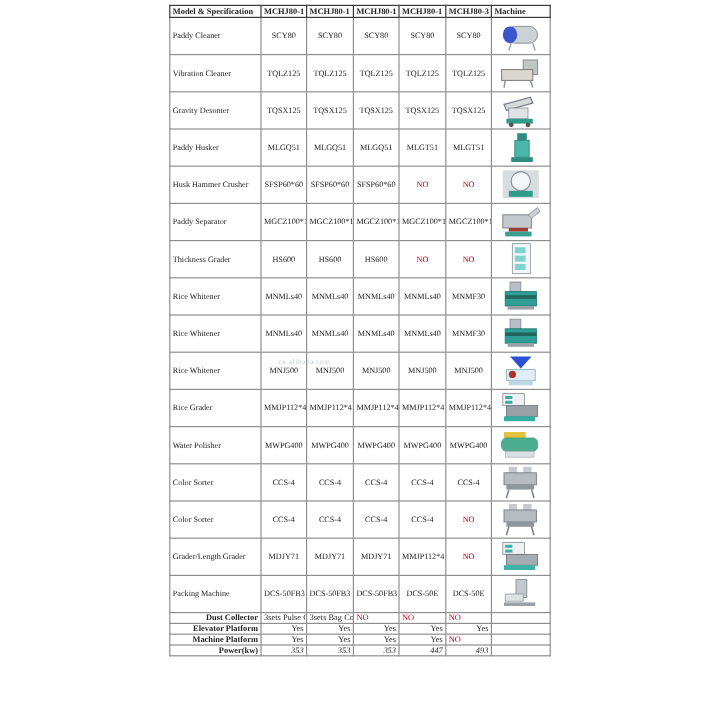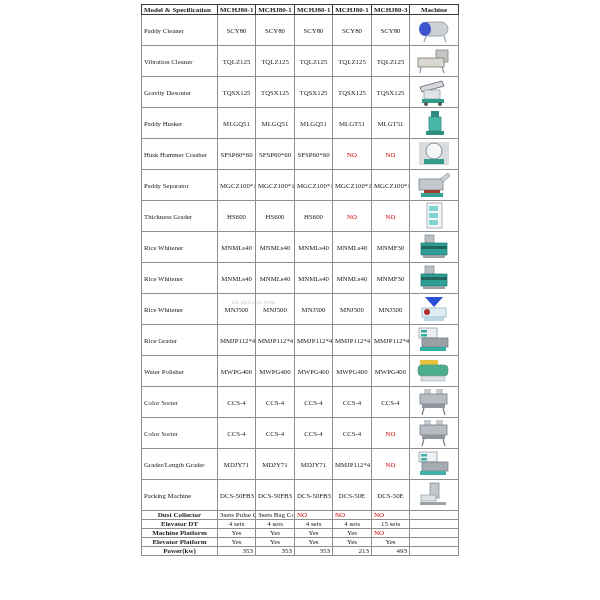--- a/index.html
+++ b/index.html
@@ -1,29 +1,29 @@
 <!DOCTYPE html>
 <html><head>
 <meta charset="utf-8">
 <style>
   html,body{margin:0;padding:0;}
   .page{width:600px;height:600px;background:#ffffff;position:relative;overflow:hidden;
         font-family:"Liberation Serif",serif;color:#222;}
   table.spec-table{border-collapse:collapse;table-layout:fixed;width:317px;margin:4px auto 0;
         border:1.5px solid #2f2f2f;}
   th,td{border:1px solid #8f8f8f;padding:0 2px;overflow:hidden;white-space:nowrap;box-sizing:border-box;}
-  thead th{border:1px solid #3a3a3a;font-weight:bold;font-size:7px;height:10px;text-align:center;
+  thead th{border:1px solid #3a3a3a;font-weight:bold;font-size:7px;height:10px;text-align:left;
         background:#fdfdfd;}
   thead th.first{text-align:left;}
   .eq-row td{height:31px;font-size:6.8px;}
   .eq-row td.label{text-align:left;}
   .eq-row td.val{text-align:center;}
-  .spec-row td{height:9px;font-size:7px;text-align:center;}
+  .spec-row td{height:9px;font-size:7px;text-align:right;}
   .spec-row td.label{font-weight:bold;}
-  .spec-row td.num{text-align:right;}
+  .spec-row td.num{text-align:right;font-style:italic;}
   td.no{color:#cc0000;font-weight:normal;text-align:left;}
   td.pic-cell{padding:0;text-align:center;vertical-align:middle;}
   td.pic-cell svg{display:block;margin:0 auto;}
   .watermark{position:absolute;left:232px;top:299px;font-size:6px;letter-spacing:.5px;
         color:rgba(125,135,145,.45);pointer-events:none;}
 </style>
 </head>
 <body>
 
 <div class="page">
@@ -307,51 +307,42 @@
         <tr class="spec-row">
           <td class="label">Dust Collector</td>
           <td class="val">3sets Pulse C</td>
           <td class="val">3sets Bag Co</td>
           <td class="val no">NO</td>
           <td class="val no">NO</td>
           <td class="val no">NO</td>
           <td class="pic-cell"></td>
         </tr>
         <tr class="spec-row">
-          <td class="label">Elevator DT</td>
-          <td class="val">4 sets</td>
-          <td class="val">4 sets</td>
-          <td class="val">4 sets</td>
-          <td class="val">4 sets</td>
-          <td class="val">15 sets</td>
+          <td class="label">Elevator Platform</td>
+          <td class="val">Yes</td>
+          <td class="val">Yes</td>
+          <td class="val">Yes</td>
+          <td class="val">Yes</td>
+          <td class="val">Yes</td>
           <td class="pic-cell"></td>
         </tr>
         <tr class="spec-row">
           <td class="label">Machine Platform</td>
           <td class="val">Yes</td>
           <td class="val">Yes</td>
           <td class="val">Yes</td>
           <td class="val">Yes</td>
           <td class="val no">NO</td>
-          <td class="pic-cell"></td>
-        </tr>
-        <tr class="spec-row">
-          <td class="label">Elevator Platform</td>
-          <td class="val">Yes</td>
-          <td class="val">Yes</td>
-          <td class="val">Yes</td>
-          <td class="val">Yes</td>
-          <td class="val">Yes</td>
           <td class="pic-cell"></td>
         </tr>
         <tr class="spec-row">
           <td class="label">Power(kw)</td>
           <td class="num">353</td>
           <td class="num">353</td>
           <td class="num">353</td>
-          <td class="num">213</td>
+          <td class="num">447</td>
           <td class="num">493</td>
           <td class="pic-cell"></td>
         </tr>
       </tbody>
   </table>
   <div class="watermark">en.alibaba.com</div>
 </div>
 
 </body></html>

